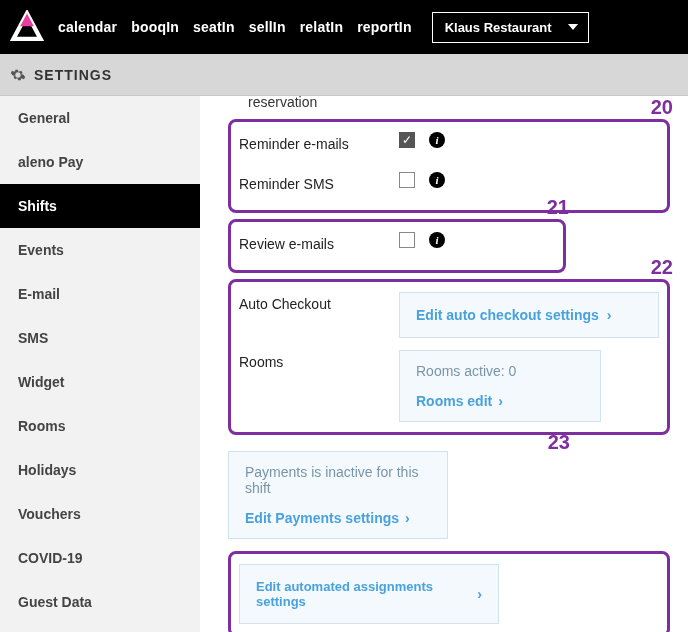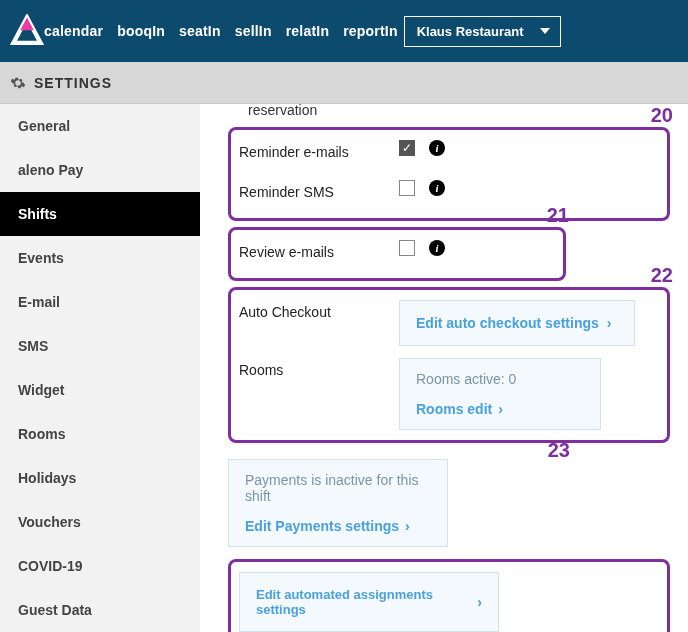--- a/index.html
+++ b/index.html
@@ -1,19 +1,19 @@
 <!DOCTYPE html>
 <html><head>
 <meta charset="utf-8">
 <style>
   * { box-sizing: border-box; margin: 0; padding: 0; font-family: -apple-system, "Segoe UI", Helvetica, Arial, sans-serif; }
   body { width: 688px; height: 632px; overflow: hidden; background: #f0f0f0; font-size: 14px; }
 
   
-  .topbar { background: #0c4a6e; color: #fff; display: flex; align-items: center; height: 62px; padding: 0 10px; }
+  .topbar { background: #000000; color: #fff; display: flex; align-items: center; height: 54px; padding: 0 10px; gap: 14px; }
   .logo { width: 34px; height: 34px; }
   .topnav a { color: #fff; text-decoration: none; font-size: 14px; font-weight: 600; letter-spacing: .2px; cursor: pointer; }
   .topnav { display: flex; gap: 14px; align-items: center; }
   .restaurant-select { margin-left: 6px; border: 1px solid #fff; color: #fff; padding: 7px 36px 7px 12px; font-size: 13px; font-weight: 600; position: relative; }
   .restaurant-select .chev { position: absolute; right: 10px; top: 50%; transform: translateY(-50%); }
 
   
   .settings-strip { background: #d7d7d7; color: #333; display: flex; align-items: center; height: 42px; padding-left: 10px; border-bottom: 1px solid #c8c8c8; letter-spacing: 1px; font-size: 14px; font-weight: 600;}
   .gear { width: 16px; height: 16px; margin-right: 8px; }
 
@@ -31,21 +31,21 @@
   .row .label { width: 160px; color: #222; font-size: 14px; font-weight: 400; padding-top:4px;}
   .row .control { flex: 1; display: flex; align-items: center; gap: 14px; }
 
   .chk { width:16px; height:16px; border:1px solid #888; display:inline-flex; align-items:center; justify-content:center; font-size:12px; color:#fff; }
   .chk.checked { background:#555; border-color:#555; }
   .info-ic { width:16px; height:16px; background:#000; color:#fff; border-radius:50%; display:inline-flex; align-items:center; justify-content:center; font-family: Georgia, serif; font-style: italic; font-weight:bold; font-size:11px; }
 
   .callout { position: relative; border: 3px solid #7d2fa0; border-radius: 8px; padding: 4px 8px; margin-top: 6px; }
   .callout-num { position:absolute; color:#7d2fa0; font-weight:800; font-size:20px; top:-26px; right:-6px; }
 
-  .panel-btn { border: 1px solid #cfe3f2; background:#f3f9fd; color:#4aa2dc; padding: 14px 16px; display:flex; align-items:center; gap:8px; font-weight:600; font-size:14px; cursor:pointer; width: 236px;}
+  .panel-btn { border: 1px solid #cfe3f2; background:#f3f9fd; color:#4aa2dc; padding: 14px 16px; display:flex; align-items:center; gap:8px; font-weight:600; font-size:14px; cursor:pointer; width: 260px;}
   .panel-btn .chev-r { font-size:14px;}
   .panel-box { border: 1px solid #cfe3f2; background:#f3f9fd; padding: 12px 16px; width:202px;}
   .panel-box .muted { color:#7a95a7; font-size:14px; margin-bottom:14px; }
   .panel-box a { color:#4aa2dc; text-decoration:none; font-weight:600; display:inline-flex; align-items:center; gap:6px; font-size:14px;}
 
   .chev-down { display:inline-block; width:0; height:0; border-left:5px solid transparent; border-right:5px solid transparent; border-top:6px solid currentColor; }
 </style>
 </head>
 <body>
 

